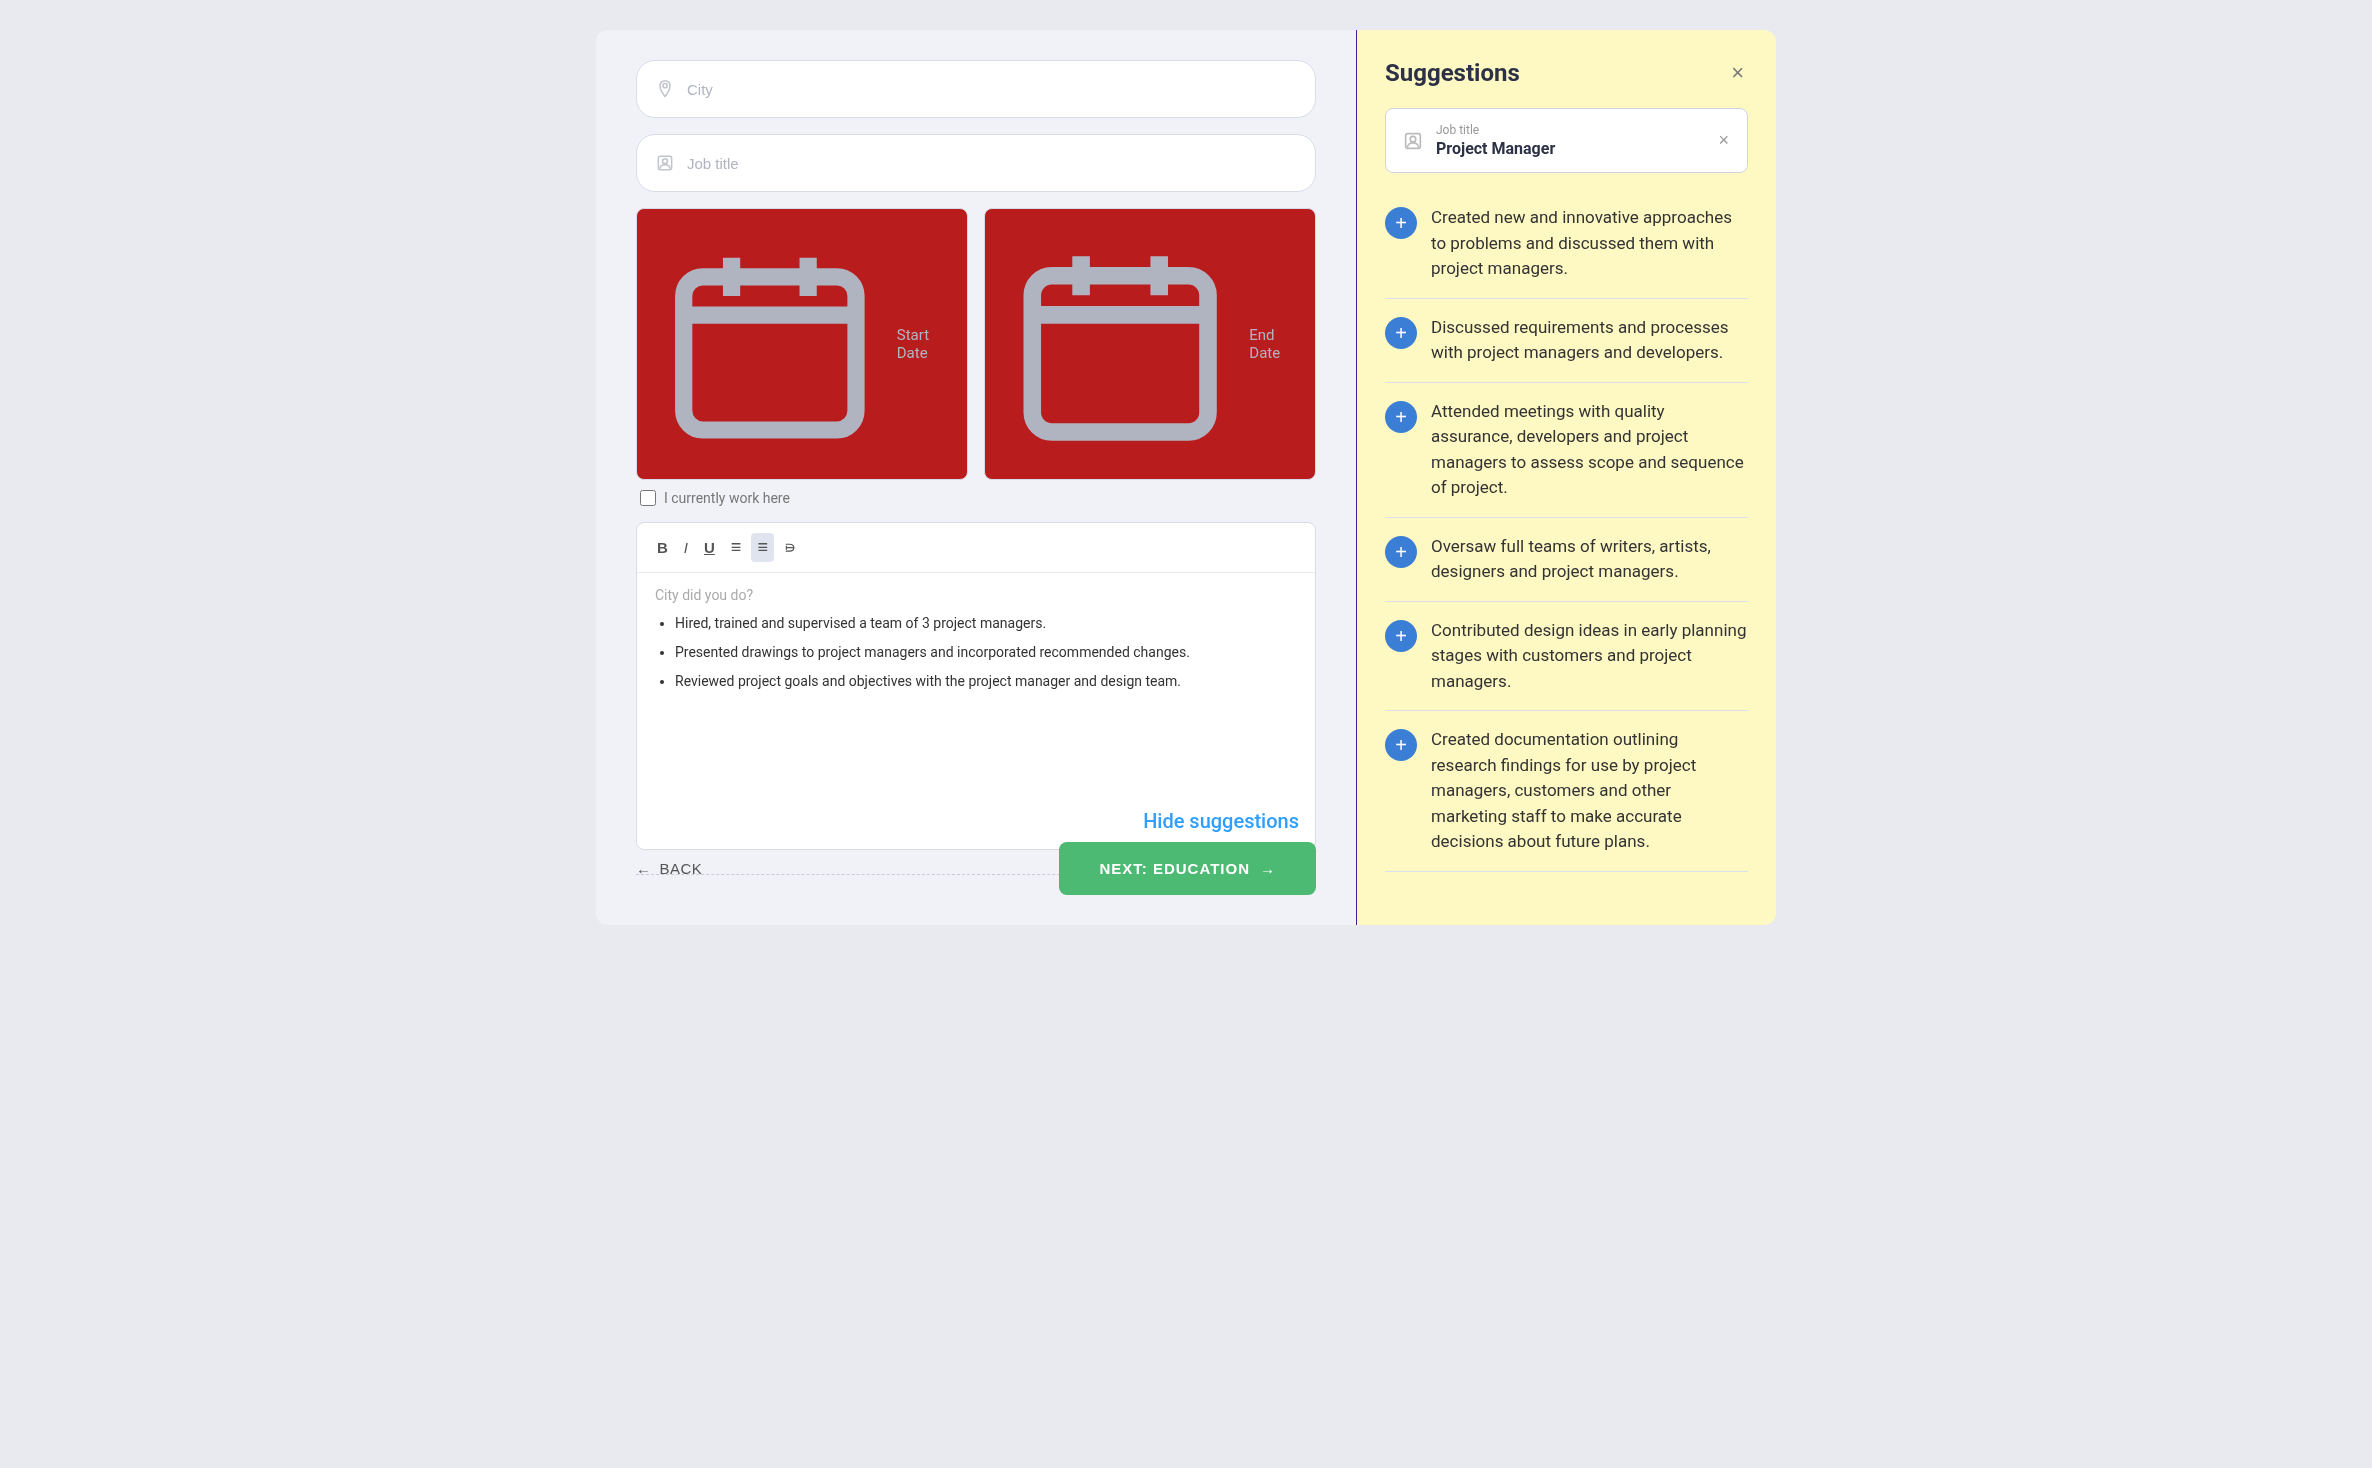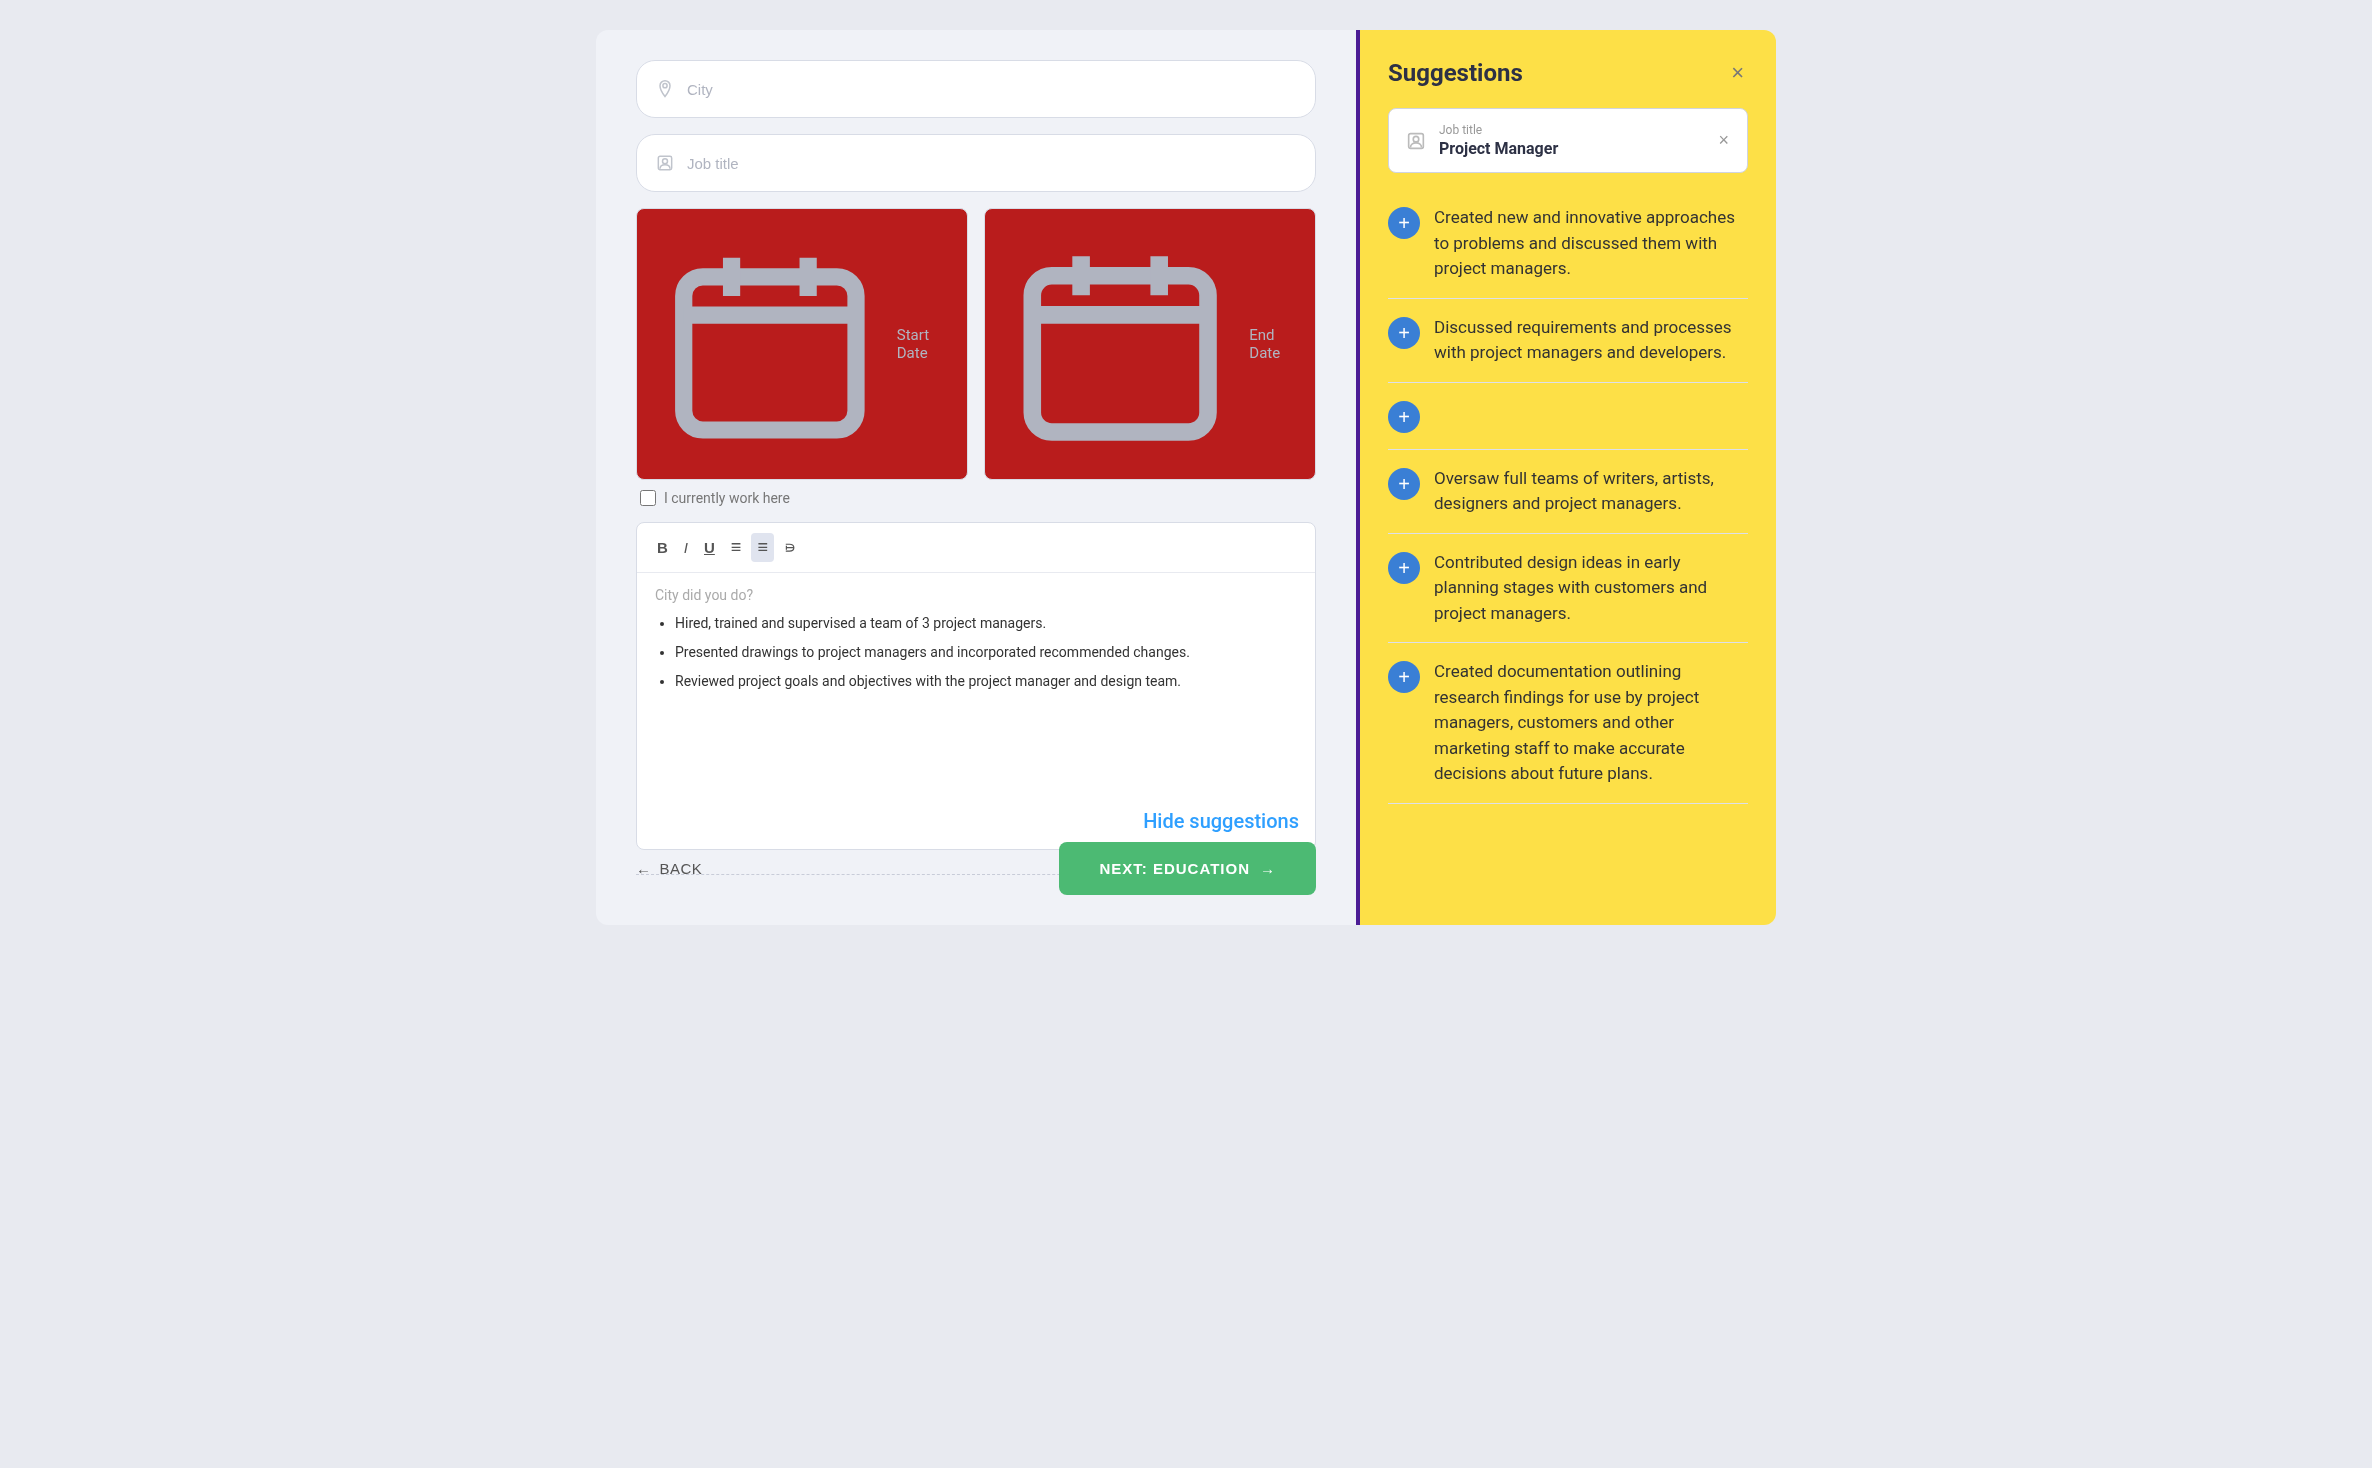--- a/index.html
+++ b/index.html
@@ -193,26 +193,26 @@
       cursor: pointer;
       display: flex;
       align-items: center;
       gap: 10px;
       text-align: center;
     }
 
     
     .right-panel {
       width: 420px;
-      background: #fde047;
+      background: #fef9c3;
       padding: 28px 28px;
       display: flex;
       flex-direction: column;
       gap: 0;
-      border-left: 4px solid #4c1d95;
+      border-left: 1px solid #4c1d95;
     }
     .suggestions-header {
       display: flex;
       justify-content: space-between;
       align-items: center;
       margin-bottom: 20px;
     }
     .suggestions-title {
       font-size: 24px;
       font-weight: 700;
@@ -412,20 +412,21 @@
         <span class="suggestion-text">Created new and innovative approaches to problems and discussed them with project managers.</span>
       </div>
 
       <div class="suggestion-item">
         <button class="add-btn">+</button>
         <span class="suggestion-text">Discussed requirements and processes with project managers and developers.</span>
       </div>
 
       <div class="suggestion-item">
         <button class="add-btn">+</button>
+        <span class="suggestion-text">Attended meetings with quality assurance, developers and project managers to assess scope and sequence of project.</span>
       </div>
 
       <div class="suggestion-item">
         <button class="add-btn">+</button>
         <span class="suggestion-text">Oversaw full teams of writers, artists, designers and project managers.</span>
       </div>
 
       <div class="suggestion-item">
         <button class="add-btn">+</button>
         <span class="suggestion-text">Contributed design ideas in early planning stages with customers and project managers.</span>

